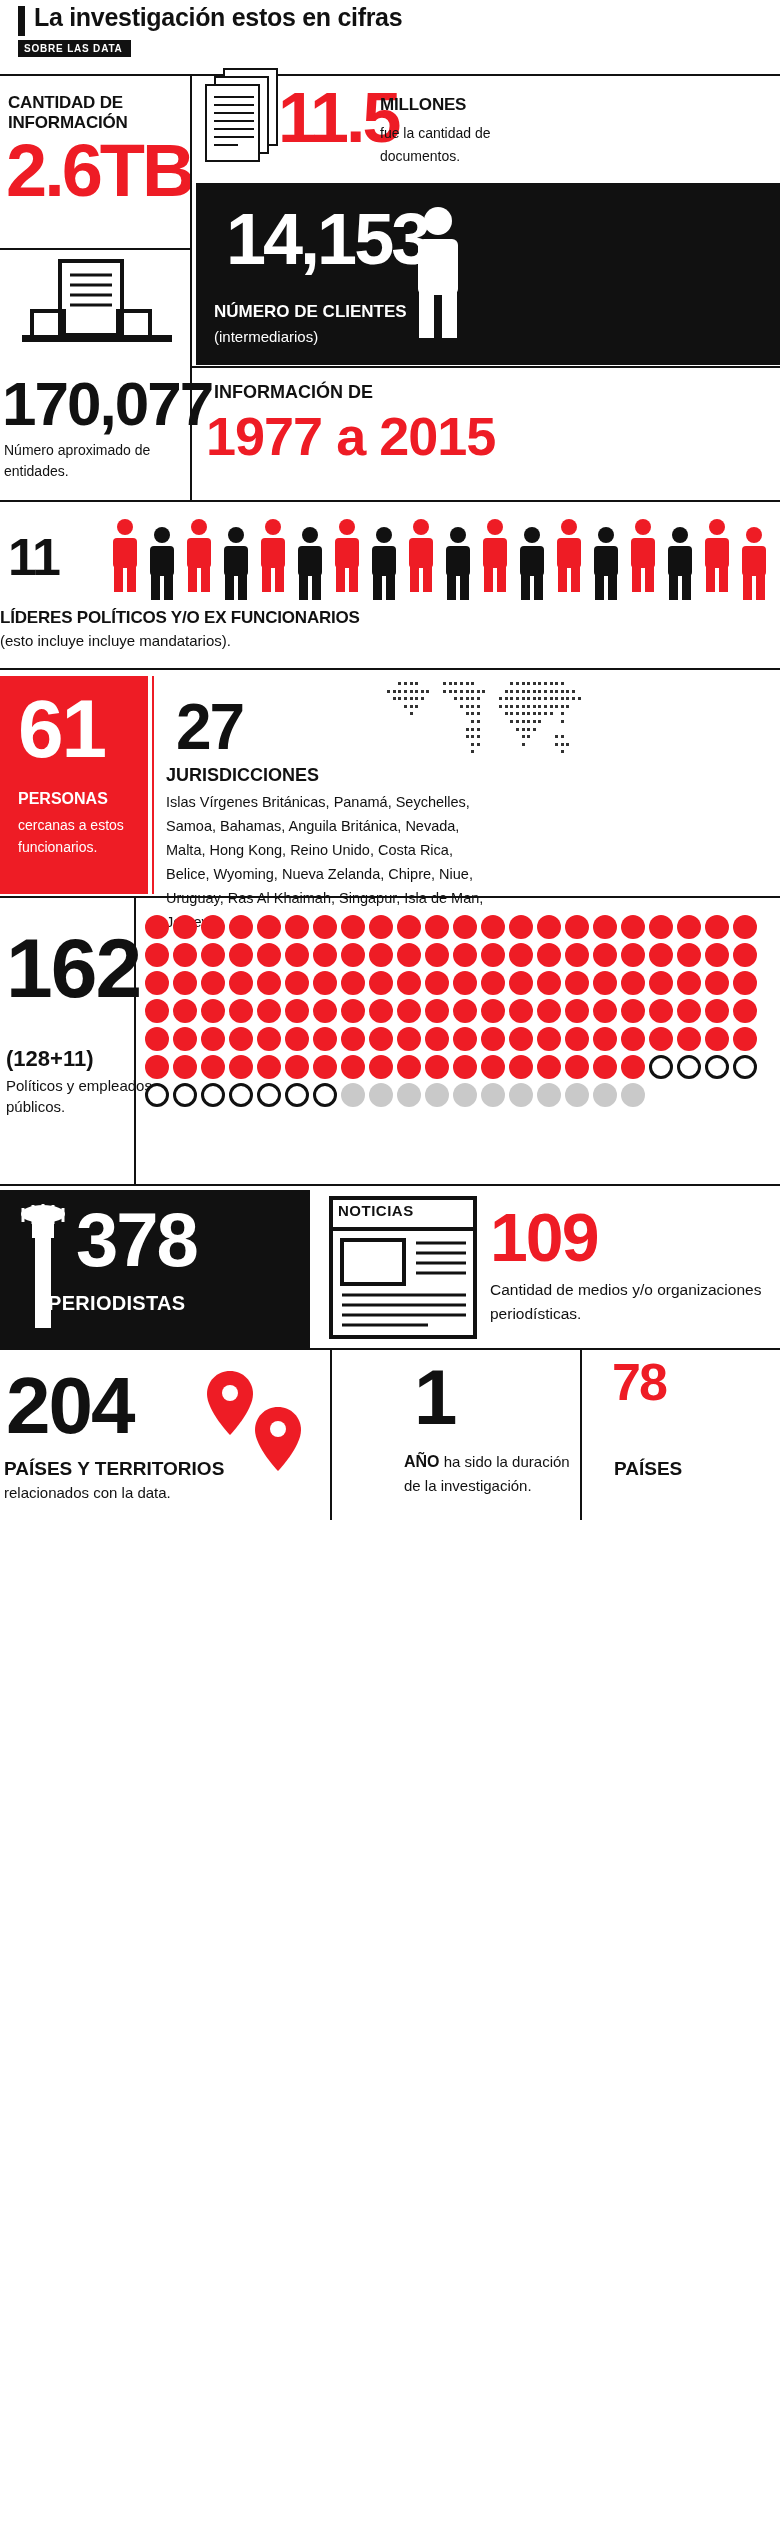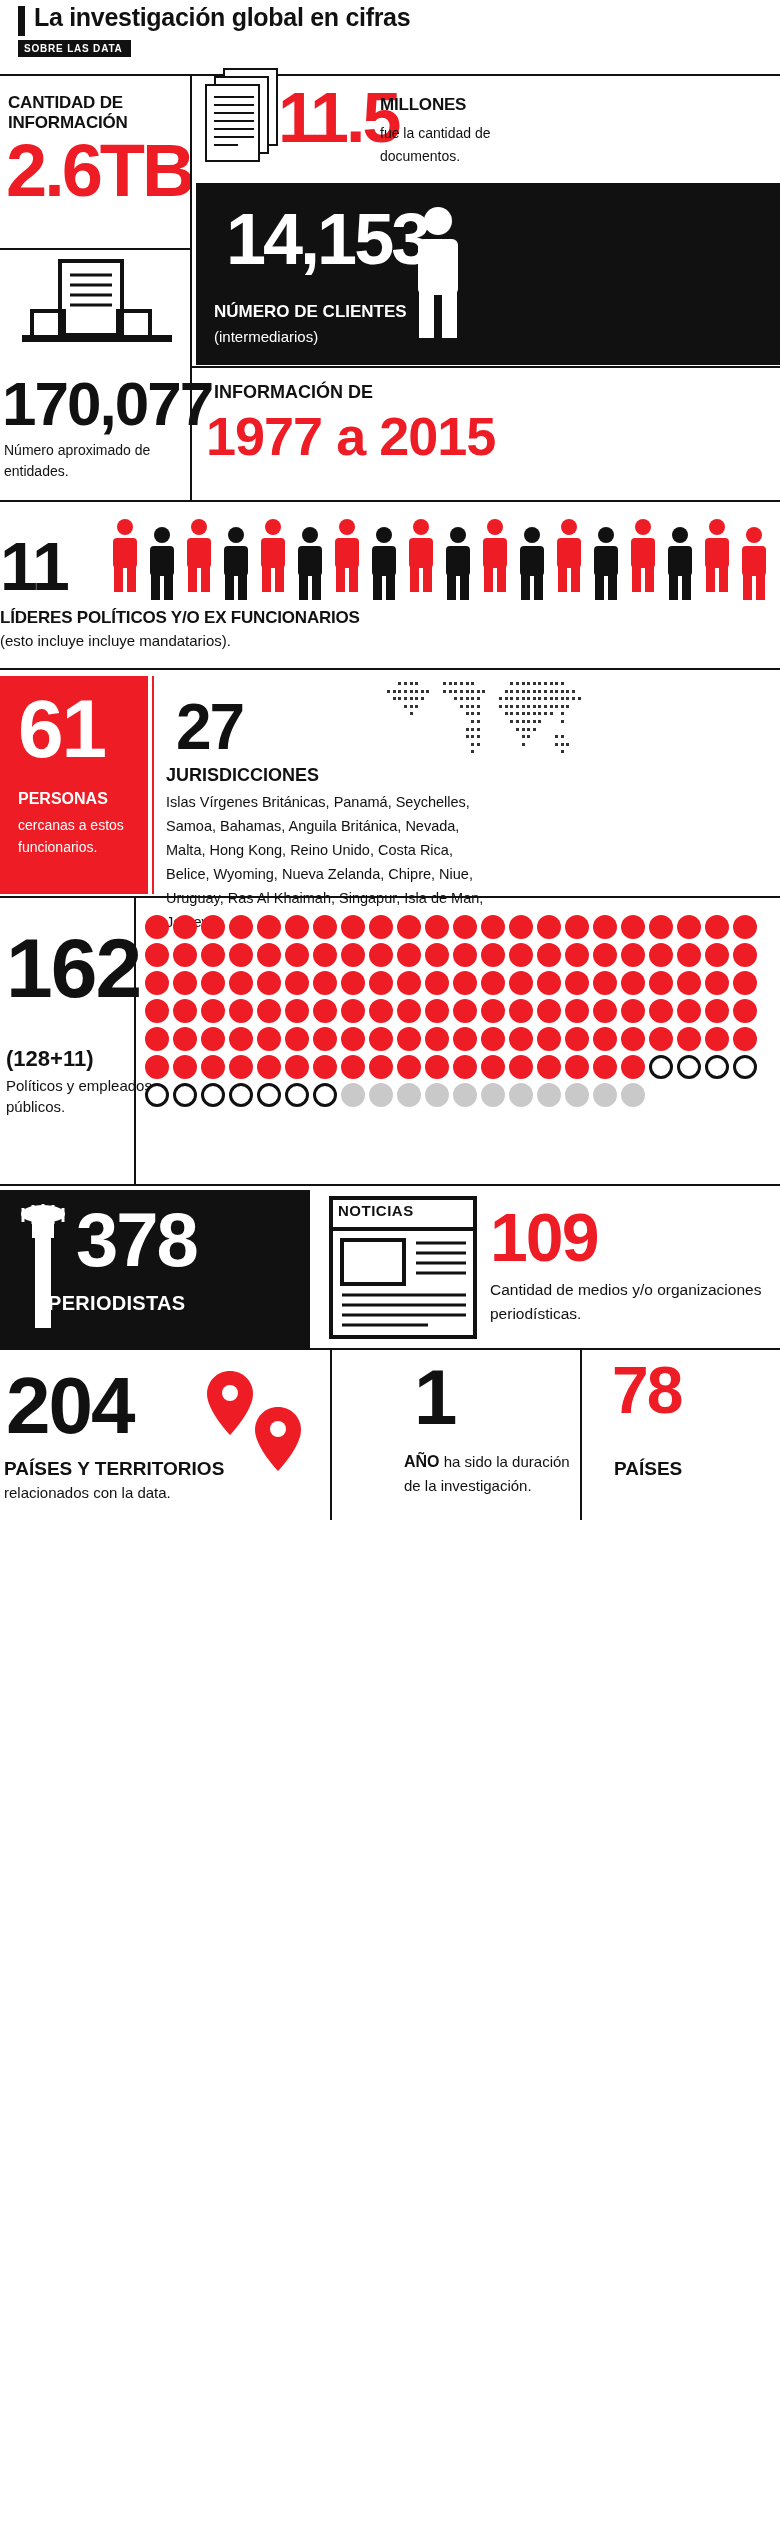--- a/index.html
+++ b/index.html
@@ -115,22 +115,22 @@
     position: absolute; left: 214px; top: 382px;
     font-size: 18px; font-weight: bold;
   }
   .years {
     position: absolute; left: 206px; top: 405px;
     font-size: 54px; font-weight: bold; color: #ee1c25; letter-spacing: -1px;
   }
 
   
   .n11 {
-    position: absolute; left: 0; top: 527px;
-    font-size: 68px; font-weight: bold; letter-spacing: -2px;
+    position: absolute; left: 8px; top: 527px;
+    font-size: 52px; font-weight: bold; letter-spacing: -2px;
   }
   .leaders-row { position: absolute; left: 110px; top: 518px; width: 665px; height: 78px; }
   .leaders-row .p { position: absolute; width: 30px; height: 74px; }
   .lead-title {
     position: absolute; left: 0px; top: 608px;
     font-size: 17px; font-weight: bold; letter-spacing: -0.2px;
   }
   .lead-sub {
     position: absolute; left: 0px; top: 632px;
     font-size: 15px;
@@ -234,21 +234,21 @@
   }
   .n1-txt {
     position: absolute; left: 404px; top: 1450px; width: 170px;
     font-size: 15px; line-height: 24px;
   }
   .n1-txt b { font-size: 16px; }
 
   
   .n78 {
     position: absolute; left: 612px; top: 1352px;
-    font-size: 66px; font-weight: bold; color: #ee1c25; letter-spacing: -2px;
+    font-size: 52px; font-weight: bold; color: #ee1c25; letter-spacing: -2px;
   }
   .n78-t {
     position: absolute; left: 614px; top: 1458px;
     font-size: 19px; font-weight: bold;
   }
 
   
   .footer {
     position: absolute; left: 0; top: 1520px; width: 780px; height: 30px;
     background: #111111;
@@ -258,21 +258,21 @@
     color: #ffffff; font-size: 10.5px; font-weight: bold; letter-spacing: 0.3px;
   }
 </style>
 </head>
 <body>
 
 <div class="page">
 
   <div class="header">
     <div class="header-bar"></div>
-    <div class="header-title">La investigación global en cifras</div>
+    <div class="header-title">La investigación estos en cifras</div>
     <div class="header-sub">SOBRE LAS DATA</div>
   </div>
   <div class="hline" style="left:0;top:74px;width:780px;"></div>
 
   <div class="b1-label">CANTIDAD DE INFORMACIÓN</div>
   <div class="b1-number">2.6TB</div>
   <div class="vline" style="left:190px;top:76px;height:425px;"></div>
   <div class="hline" style="left:0;top:248px;width:190px;"></div>
   <div class="hline" style="left:0;top:500px;width:780px;"></div>
 

